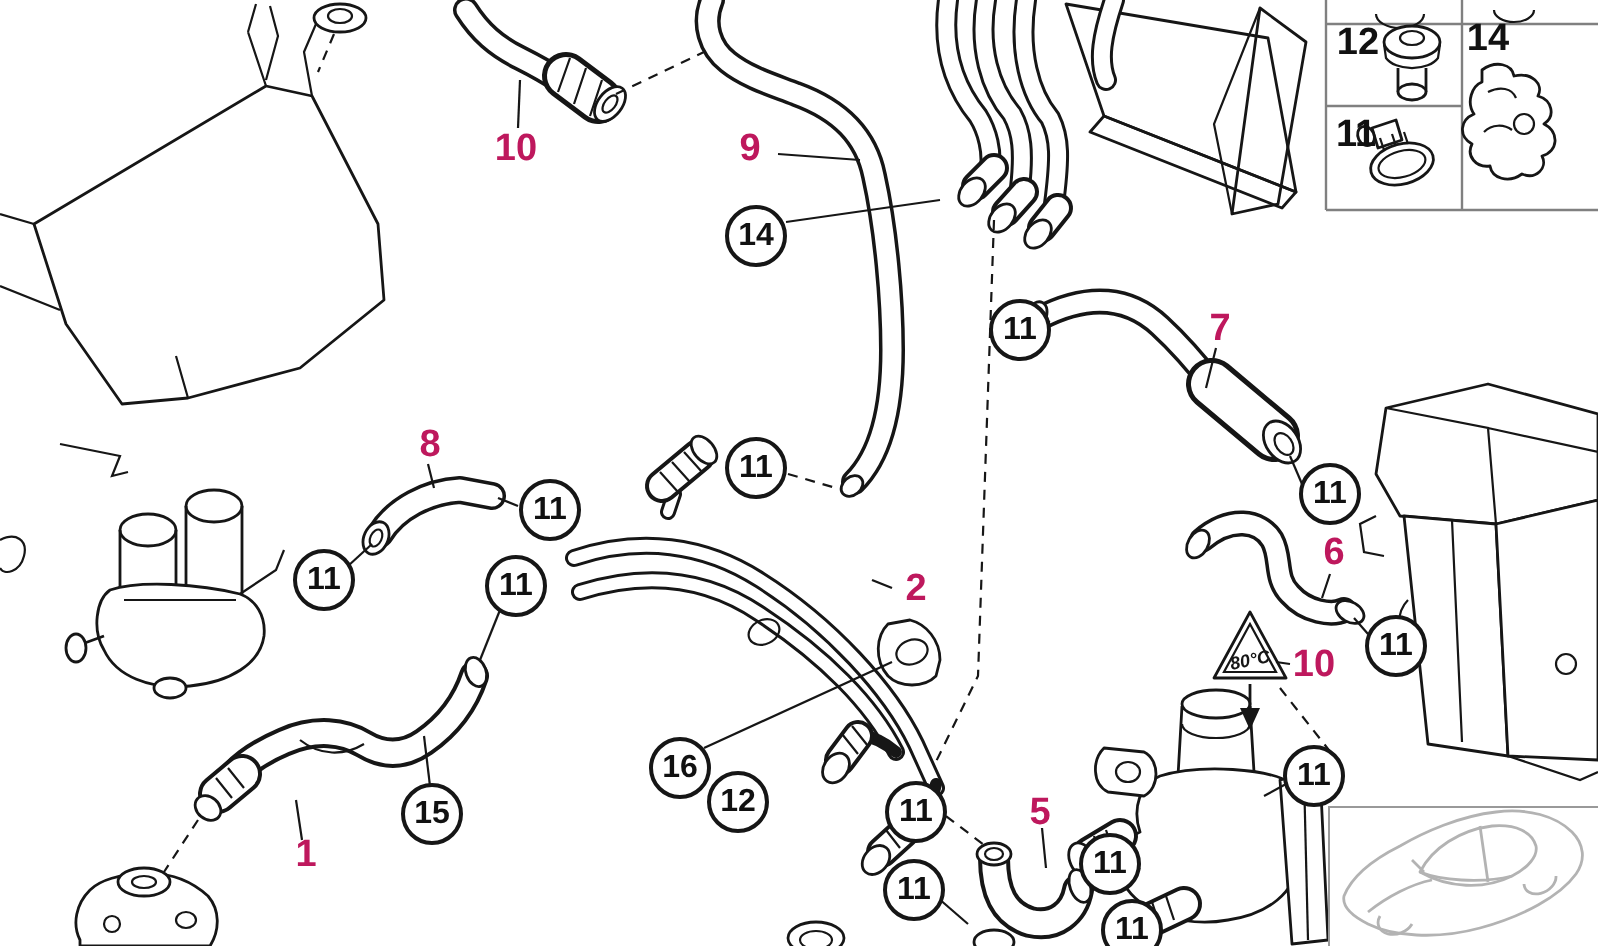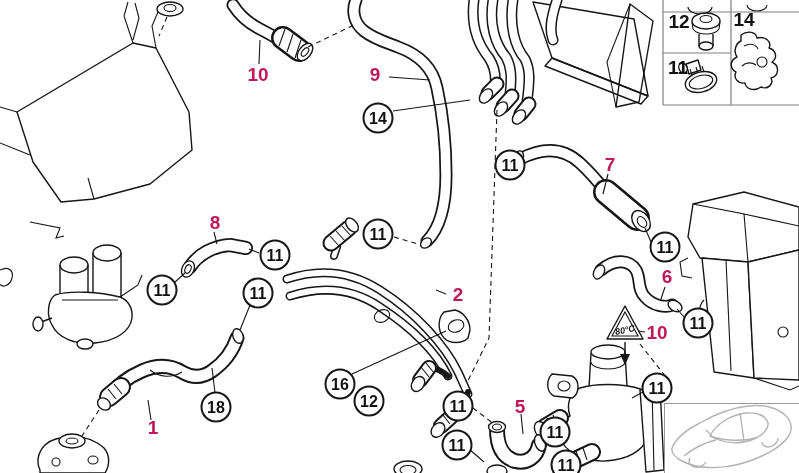--- a/index.html
+++ b/index.html
@@ -285,21 +285,21 @@
 <div class="co" style="left:510px;top:165px">11</div>
 <div class="co" style="left:665px;top:247px">11</div>
 <div class="co" style="left:275px;top:255px">11</div>
 <div class="co" style="left:162px;top:290px">11</div>
 <div class="co" style="left:258px;top:293px">11</div>
 <div class="co" style="left:378px;top:234px">11</div>
 <div class="co" style="left:698px;top:323px">11</div>
 <div class="co" style="left:657px;top:388px">11</div>
 <div class="co" style="left:340px;top:384px">16</div>
 <div class="co" style="left:369px;top:401px">12</div>
-<div class="co" style="left:216px;top:407px">18</div>
+<div class="co" style="left:216px;top:407px">15</div>
 <div class="co" style="left:458px;top:406px">11</div>
 <div class="co" style="left:457px;top:445px">11</div>
 <div class="co" style="left:555px;top:432px">11</div>
 <div class="co" style="left:566px;top:465px">11</div>
 
 <div class="pl" style="left:258px;top:75px">10</div>
 <div class="pl" style="left:375px;top:75px">9</div>
 <div class="pl" style="left:610px;top:165px">7</div>
 <div class="pl" style="left:215px;top:223px">8</div>
 <div class="pl" style="left:667px;top:277px">6</div>

